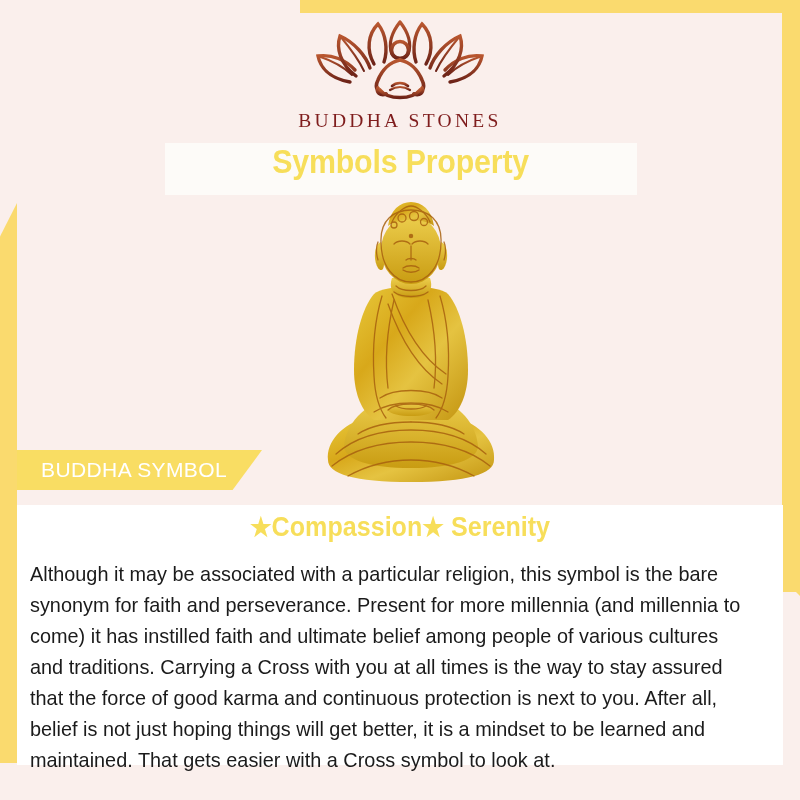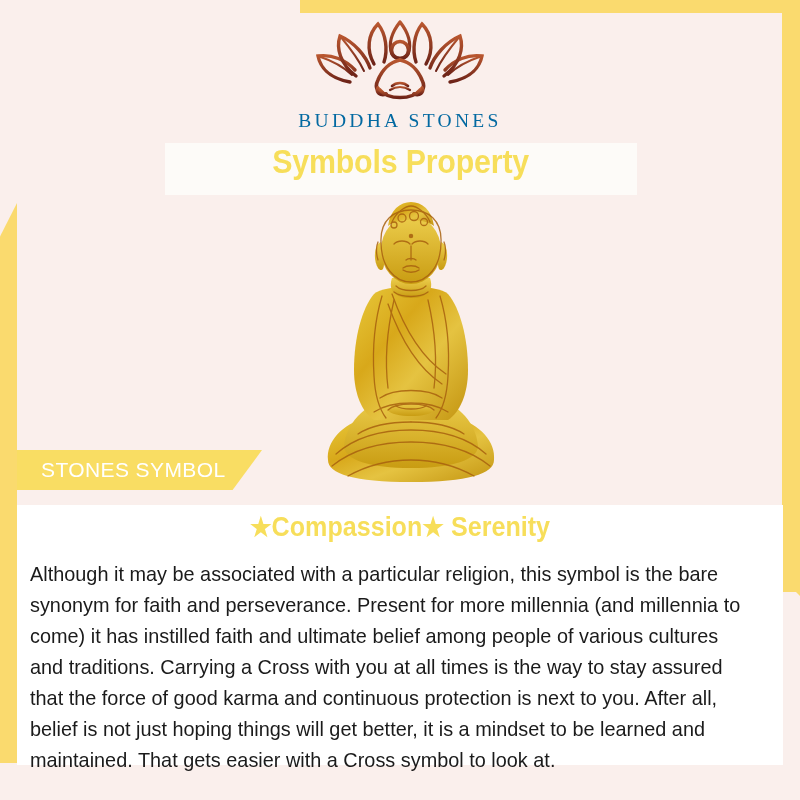--- a/index.html
+++ b/index.html
@@ -47,21 +47,21 @@
     position:absolute; top:16px; left:0; width:800px;
     display:flex; flex-direction:column; align-items:center;
     z-index:3;
   }
   .logo-mark { width:176px; height:92px; display:block; }
   .logo-word {
     margin-top:2px;
     font-family:"Liberation Serif", serif;
     font-size:19.5px;
     letter-spacing:3.3px;
-    color:#0369a1;
+    color:#7f1d1d;
     font-weight:400;
   }
 
   
   .title-band {
     position:absolute;
     left:165px; top:143px; width:472px; height:52px;
     background:#fdfbf8;
     display:flex; justify-content:center;
     z-index:3;
@@ -273,21 +273,21 @@
         <path d="M30,278 C48,268 68,262 93,262 C118,262 138,268 156,278"></path>
         <path d="M40,236 C52,228 70,224 93,224"></path>
         <path d="M146,236 C134,228 116,224 93,224"></path>
       </g>
     </svg>
   </div>
 
   <div class="panel"></div>
 
   <div class="ribbon">
-    <span class="ribbon-text">STONES SYMBOL</span>
+    <span class="ribbon-text">BUDDHA SYMBOL</span>
   </div>
 
   <div class="subtitle">
     <span class="star">★</span><span>Compassion</span><span class="star">★</span> <span>Serenity</span>
   </div>
 
   <p class="body-copy">Although it may be associated with a particular religion, this symbol is the bare synonym for faith and perseverance. Present for more millennia (and millennia to come) it has instilled faith and ultimate belief among people of various cultures and traditions. Carrying a Cross with you at all times is the way to stay assured that the force of good karma and continuous protection is next to you. After all, belief is not just hoping things will get better, it is a mindset to be learned and maintained. That gets easier with a Cross symbol to look at.</p>
 
 </div>
 

